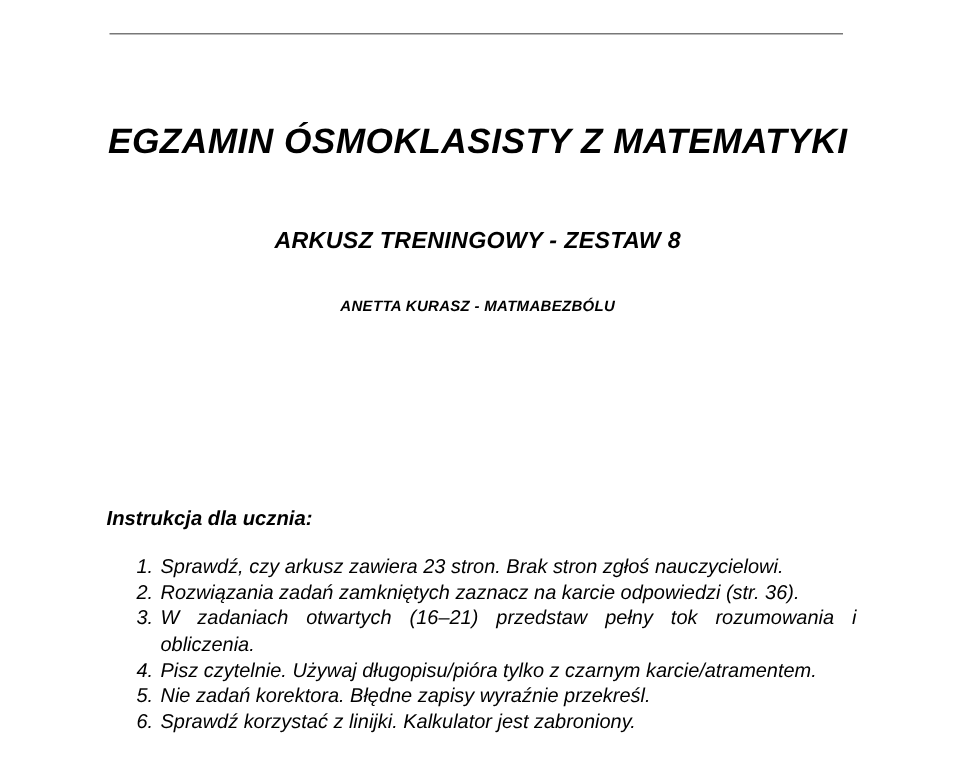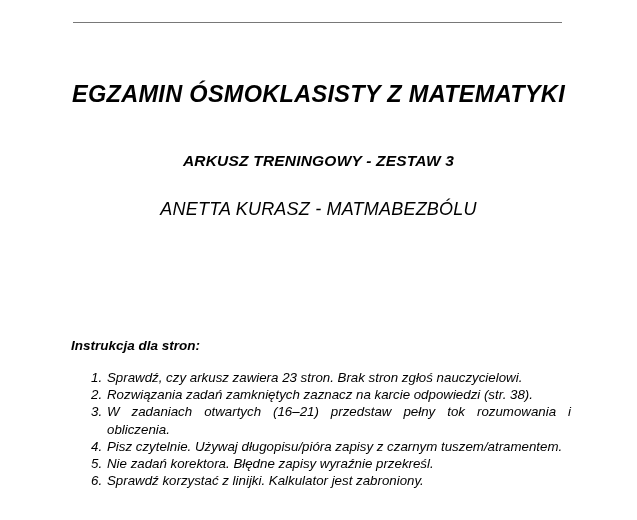--- a/index.html
+++ b/index.html
@@ -55,22 +55,22 @@
     font-size: 15.5px;
     font-weight: bold;
     font-style: italic;
     letter-spacing: 0.2px;
     margin: 0;
     padding-top: 44px;
     white-space: nowrap;
   }
 
   .doc-author {
-    font-size: 18px;
-    font-weight: normal;
+    font-size: 10px;
+    font-weight: bold;
     font-style: italic;
     letter-spacing: 0.2px;
     margin: 0;
     padding-top: 29px;
     white-space: nowrap;
   }
 
   
   .instructions {
     position: absolute;
@@ -121,43 +121,43 @@
 </style>
 </head>
 <body>
 
 <div class="page">
 
   <div class="header-rule"></div>
 
   <div class="title-block">
     <h1 class="doc-title">EGZAMIN ÓSMOKLASISTY Z MATEMATYKI</h1>
-    <h2 class="doc-subtitle">ARKUSZ TRENINGOWY - ZESTAW 3</h2>
+    <h2 class="doc-subtitle">ARKUSZ TRENINGOWY - ZESTAW 8</h2>
     <h3 class="doc-author">ANETTA KURASZ - MATMABEZBÓLU</h3>
   </div>
 
   <div class="instructions">
-    <div class="instructions-heading">Instrukcja dla stron:</div>
+    <div class="instructions-heading">Instrukcja dla ucznia:</div>
 
     <ol class="instruction-list" id="instruction-list">
         <li class="instruction-item">
           <span class="instruction-num">1.</span>
           <span class="instruction-text">Sprawdź, czy arkusz zawiera 23 stron. Brak stron zgłoś nauczycielowi.</span>
         </li>
         <li class="instruction-item">
           <span class="instruction-num">2.</span>
-          <span class="instruction-text">Rozwiązania zadań zamkniętych zaznacz na karcie odpowiedzi (str. 38).</span>
+          <span class="instruction-text">Rozwiązania zadań zamkniętych zaznacz na karcie odpowiedzi (str. 36).</span>
         </li>
         <li class="instruction-item justify">
           <span class="instruction-num">3.</span>
           <span class="instruction-text">W zadaniach otwartych (16–21) przedstaw pełny tok rozumowania i obliczenia.</span>
         </li>
         <li class="instruction-item">
           <span class="instruction-num">4.</span>
-          <span class="instruction-text">Pisz czytelnie. Używaj długopisu/pióra zapisy z czarnym tuszem/atramentem.</span>
+          <span class="instruction-text">Pisz czytelnie. Używaj długopisu/pióra tylko z czarnym karcie/atramentem.</span>
         </li>
         <li class="instruction-item">
           <span class="instruction-num">5.</span>
           <span class="instruction-text">Nie zadań korektora. Błędne zapisy wyraźnie przekreśl.</span>
         </li>
         <li class="instruction-item">
           <span class="instruction-num">6.</span>
           <span class="instruction-text">Sprawdź korzystać z linijki. Kalkulator jest zabroniony.</span>
         </li>
       </ol>

